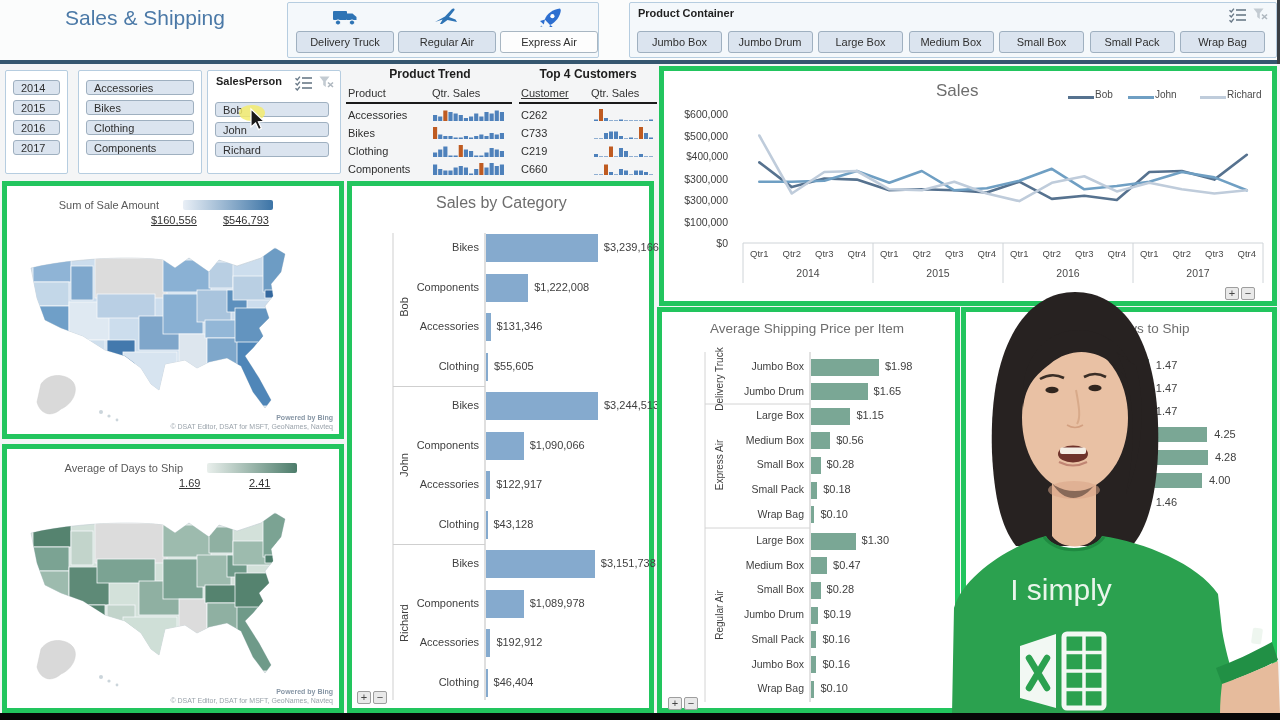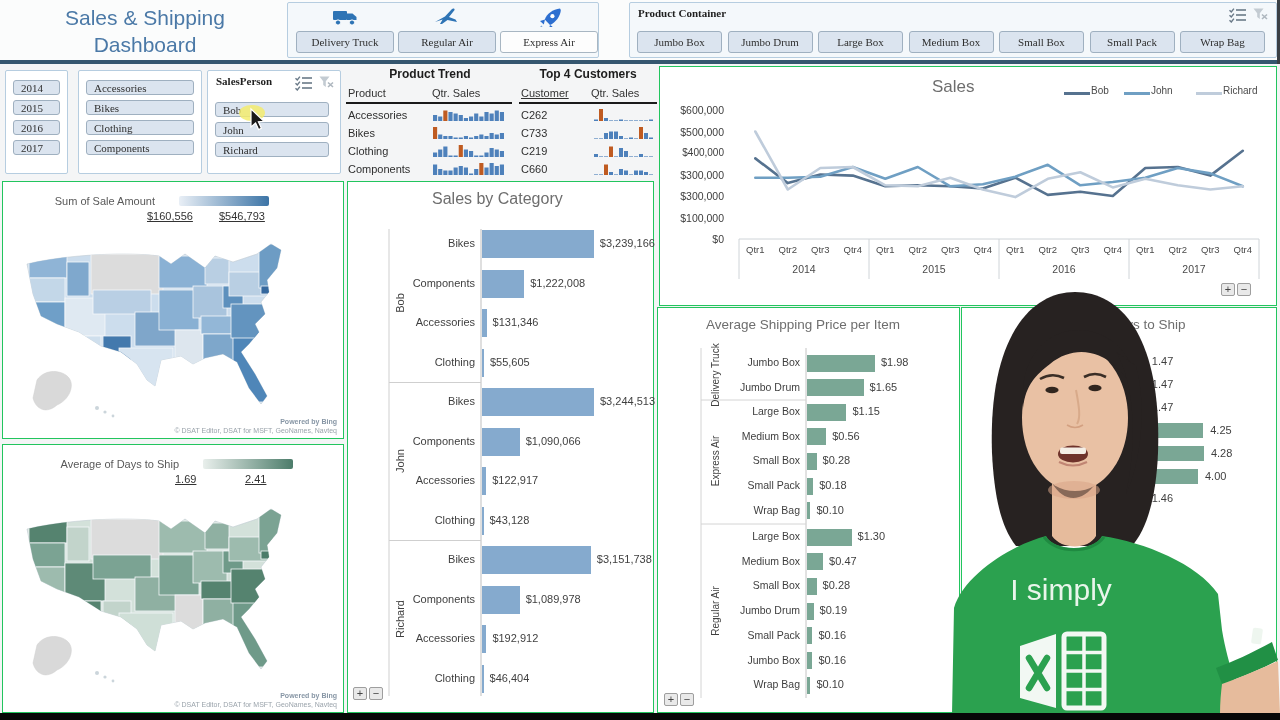--- a/index.html
+++ b/index.html
@@ -4,30 +4,30 @@
 <style>
   html,body{margin:0;padding:0;background:#e8e8e8;}
   #app{position:relative;width:1280px;height:720px;background:#f4f5f6;overflow:hidden;
        font-family:"Liberation Sans",sans-serif;}
   .hdr{position:absolute;left:0;top:0;width:1280px;height:60px;background:#fbfcfc;}
   #dash-title{position:absolute;left:20px;top:4px;width:250px;text-align:center;
       font-size:21px;line-height:27px;color:#4b79a7;}
   .divider{position:absolute;left:0;top:60px;width:1280px;height:4px;background:#35566f;z-index:5;}
   .edge-right{position:absolute;right:0;top:0;width:3px;height:64px;background:#3a3f44;z-index:6;}
   .bottombar{position:absolute;left:0;top:713px;width:1280px;height:7px;background:#070707;z-index:60;}
-  .slicer{position:absolute;background:#fff;border:1px solid #b6cde0;border-radius:2px;box-sizing:border-box;font-family:Liberation Serif, serif;}
+  .slicer{position:absolute;background:#fff;border:1px solid #b6cde0;border-radius:2px;box-sizing:border-box;}
   .slicer.hdrbg{background:#f4f8fb;}
   .slicer-title{position:absolute;left:8px;top:4px;font-size:11px;font-weight:bold;color:#1f1f1f;white-space:nowrap;}
   .sbtn{position:absolute;border:1px solid #a8b6c2;border-radius:3px;background:#fdfdfd;
       font-size:11px;color:#2f2f2f;display:flex;align-items:center;padding-left:7px;
       box-sizing:border-box;white-space:nowrap;overflow:hidden;}
   .sbtn.sel{background:#dbe4ef;border-color:#9fb0c0;}
   .sbtn.ctr{justify-content:center;padding-left:0;}
   .hicons{position:absolute;display:flex;gap:6px;}
-  .panel{position:absolute;background:#fff;border:1px solid #22c55e;box-sizing:border-box;}
+  .panel{position:absolute;background:#fff;border:5px solid #22c55e;box-sizing:border-box;}
   .charttitle{position:absolute;color:#6e6e6e;font-size:16px;white-space:nowrap;}
   .lbl{position:absolute;font-size:11px;color:#3f3f3f;white-space:nowrap;}
   .cat{position:absolute;font-size:11px;color:#3f3f3f;text-align:right;white-space:nowrap;}
   .rot{position:absolute;font-size:11px;color:#3f3f3f;white-space:nowrap;
       transform:translate(-50%,-50%) rotate(-90deg);}
   .bar{position:absolute;}
   .pm{position:absolute;width:14px;height:13px;background:#e9e9e9;border:1px solid #9e9e9e;
       font-size:11px;line-height:11px;text-align:center;color:#444;border-radius:2px;box-sizing:border-box;}
   .ttable{position:absolute;}
   .ttitle{position:absolute;left:0;top:0;width:100%;text-align:center;font-size:12px;font-weight:bold;color:#1c1c1c;}
@@ -43,21 +43,20 @@
   .absvg{position:absolute;}
 </style>
 </head>
 <body>
 
 <div id="app">
   <div class="hdr"></div>
 
   <div id="dash-title">
     <div>Sales &amp; Shipping</div>
-    <div>Dashboard</div>
   </div>
 
   <div class="slicer hdrbg" style="left:287px;top:2px;width:312px;height:56px;">
     <div style="position:absolute;inset:0;">
         <svg width="28" height="20" viewBox="0 0 28 20" style="position: absolute; left: 44px; top: 4px;">
           <rect x="1" y="4" width="14" height="9" rx="1" fill="#2e74b5"></rect>
           <path d="M15,6.5 L20.5,6.5 L24.5,10 L24.5,13 L15,13 Z" fill="#2e74b5"></path>
           <circle cx="6" cy="15.5" r="2.6" fill="#2e74b5" stroke="#fff" stroke-width="1"></circle>
           <circle cx="20" cy="15.5" r="2.6" fill="#2e74b5" stroke="#fff" stroke-width="1"></circle>
         </svg>

